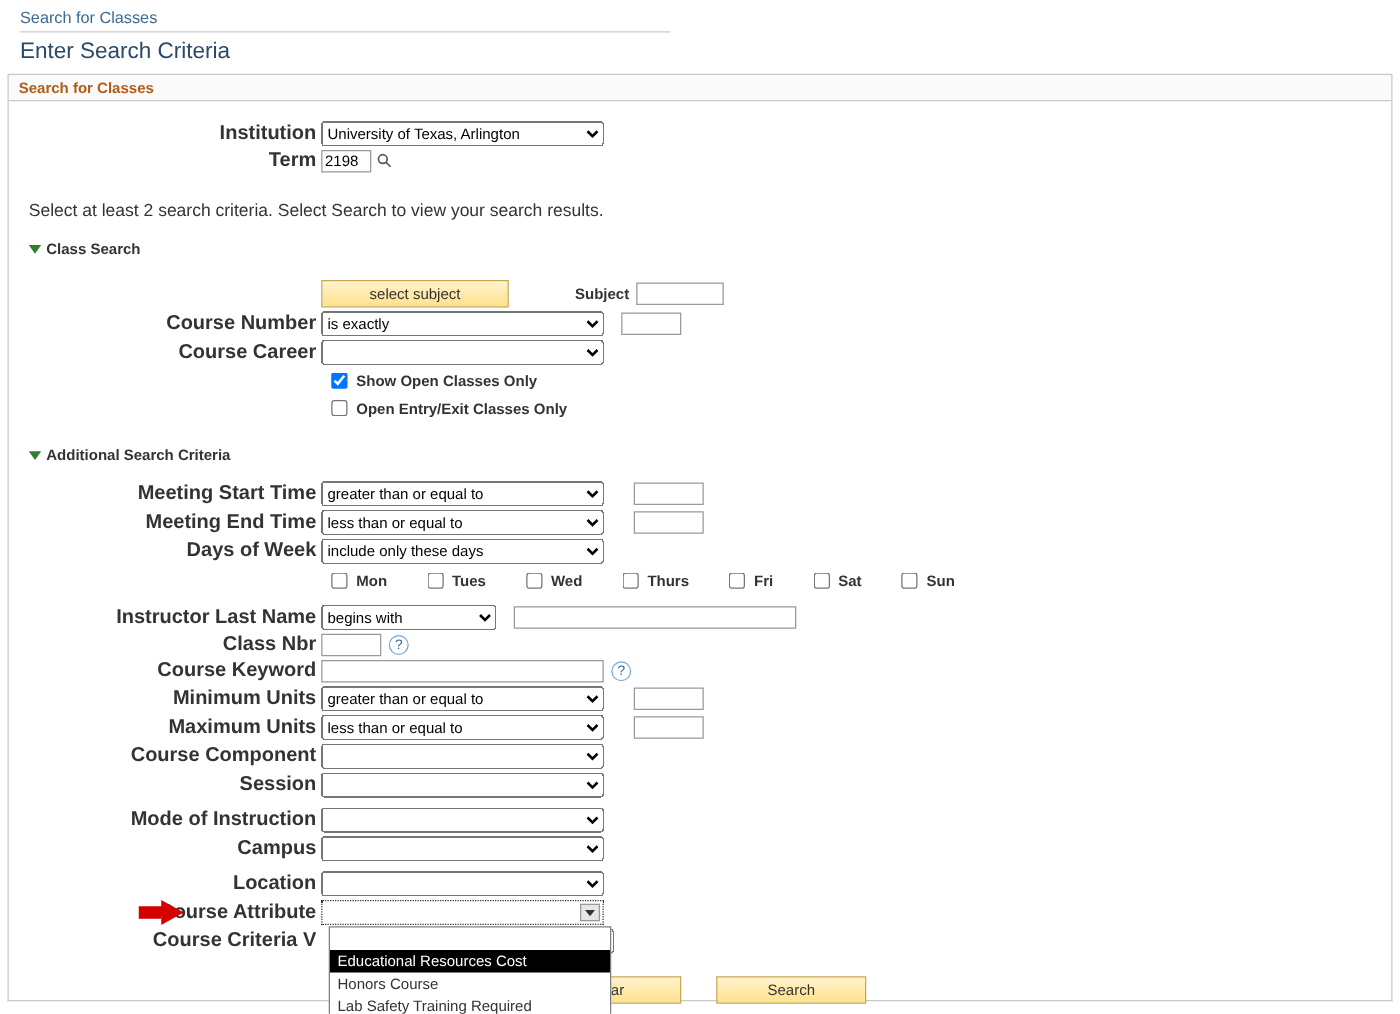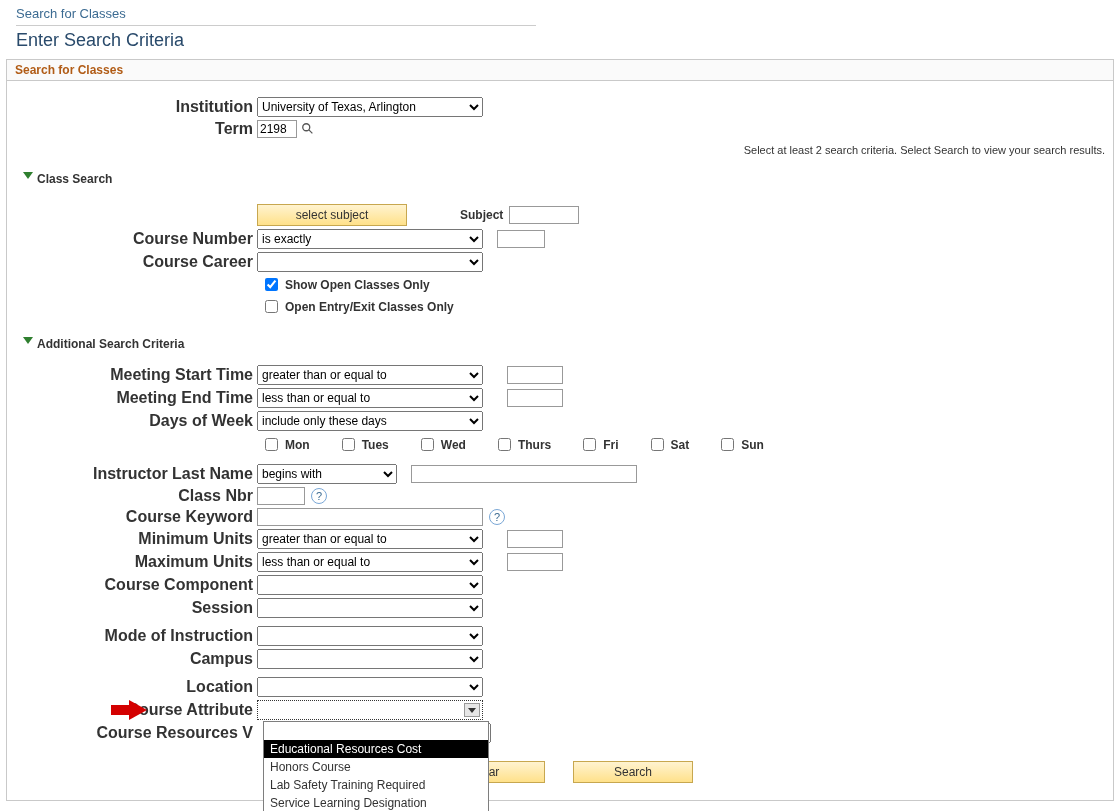--- a/index.html
+++ b/index.html
@@ -83,27 +83,26 @@
     width:16px;height:16px;
     border:1px solid #7aa7d6;
     border-radius:50%;
     text-align:center;
     line-height:14px;
     font-size:11px;
     color:#3c6b92;
     margin-left:6px;
   }
   .instruction {
-    margin: 6px 0 16px 8px;
-    font-size:11px;
-    text-align:right;
+    margin: 22px 0 16px 8px;
+    font-size:14px;
   }
   .collapse-hdr {
     display:flex;
-    align-items:flex-start;
+    align-items:center;
     margin: 6px 0 8px 8px;
     color:#333;
     font-weight:bold;
     cursor:pointer;
   }
   .tri {
     width:0;height:0;
     border-left:5px solid transparent;
     border-right:5px solid transparent;
     border-top:7px solid #2f7f2f;
@@ -371,21 +370,21 @@
       </div>
       <div class="lbl">Course Attribute</div>
       <div class="ca-select-visual">
         <div class="arrow">
             <div class="trid"></div>
           </div>
       </div>
     </div>
 
     <div class="field-row" style="position:relative;">
-      <div class="lbl">Course Resources V</div>
+      <div class="lbl">Course Criteria V</div>
       <select class="wide" style="margin-left:8px;"><option></option></select>
 
       <div class="dropdown-open" style="top:-2px;">
         <div class="opt blank"></div>
         <div class="opt sel">Educational Resources Cost</div>
         <div class="opt">Honors Course</div>
         <div class="opt">Lab Safety Training Required</div>
         <div class="opt">Service Learning Designation</div>
       </div>
     </div>

